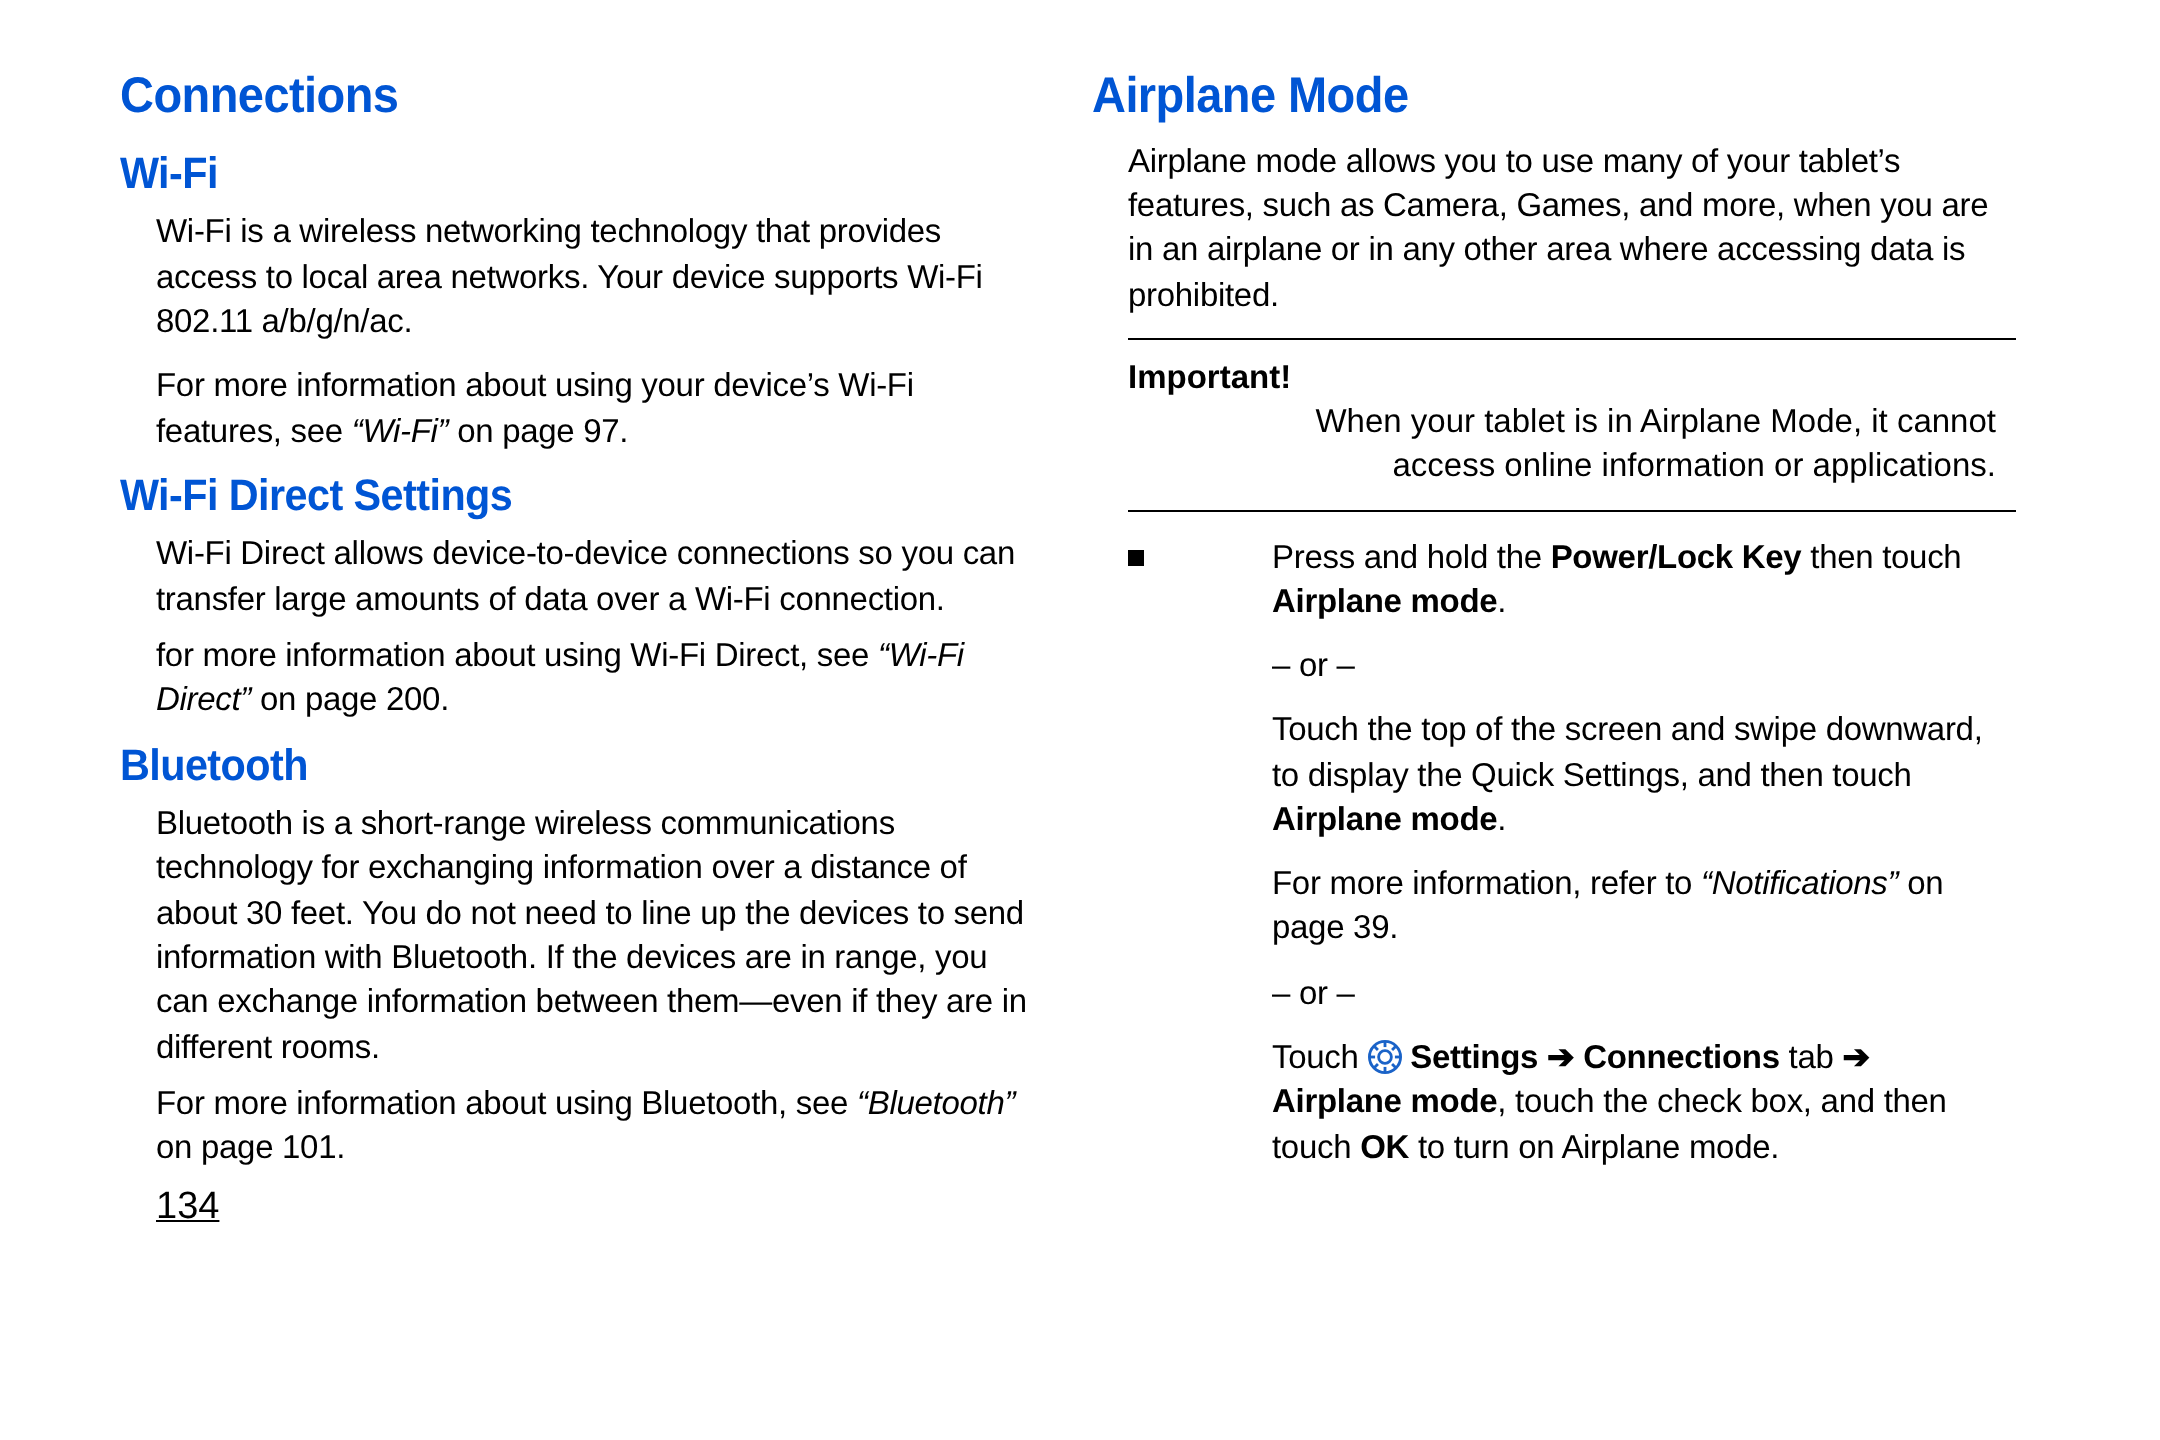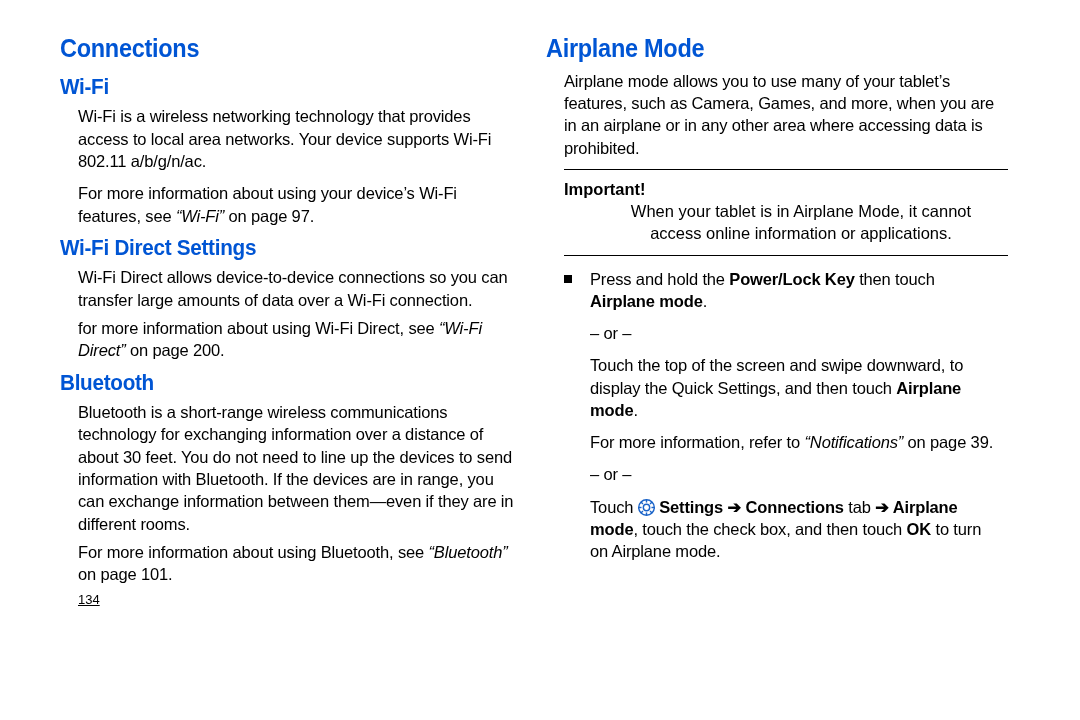--- a/index.html
+++ b/index.html
@@ -72,55 +72,56 @@
     margin: 0 0 6px 18px;
     flex-direction: column;
   }
   .important-label {
     font-weight: 700;
     white-space: nowrap;
     padding-right: 4px;
   }
   .important-text {
     flex: 1;
-    text-align: center;
+    text-align: right;
     padding-right: 10px;
     margin-left: 40px;
   }
   .bullet {
     display: flex;
     margin: 12px 0 0 18px;
   }
   .bullet .sq {
     width: 8px;
     height: 8px;
     background: #000;
     margin-top: 7px;
     margin-right: 18px;
     flex-shrink: 0;
   }
   .bullet .txt {
     flex: 1;
     letter-spacing: -0.15px;
     padding-right: 10px;
+    margin-left: 46px;
   }
   .bullet .txt p {
     margin: 0 0 10px 0;
   }
   .arrow {
     font-weight: 700;
   }
   .gear {
     display: inline-block;
     vertical-align: -3px;
     width: 17px;
     height: 17px;
   }
   .pgnum {
-    font-size: 13px;
+    font-size: 19px;
     margin: 4px 0 0 18px;
     text-decoration: underline;
   }
 </style>
 </head>
 <body>
 
 <div class="page">
 
   <div class="col">

